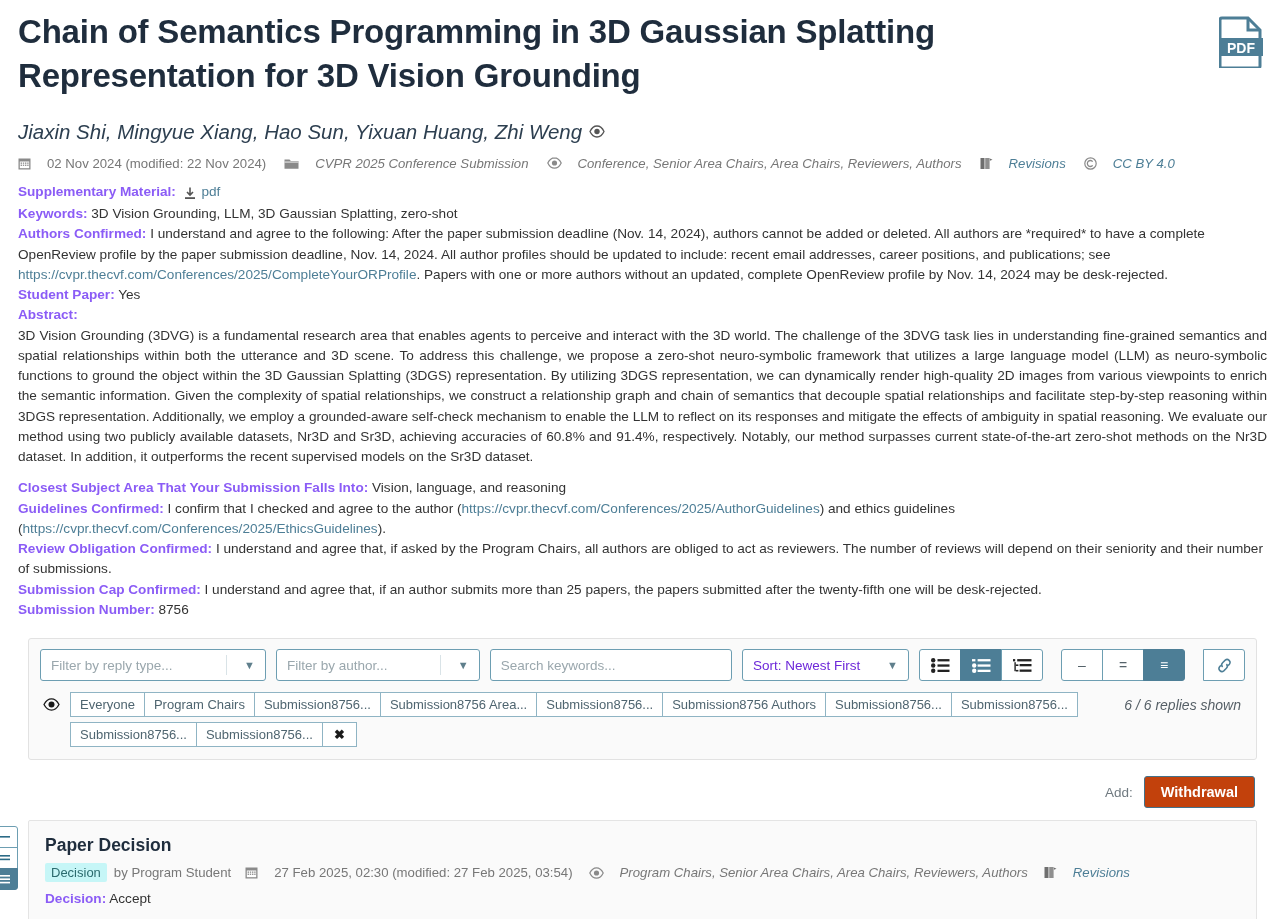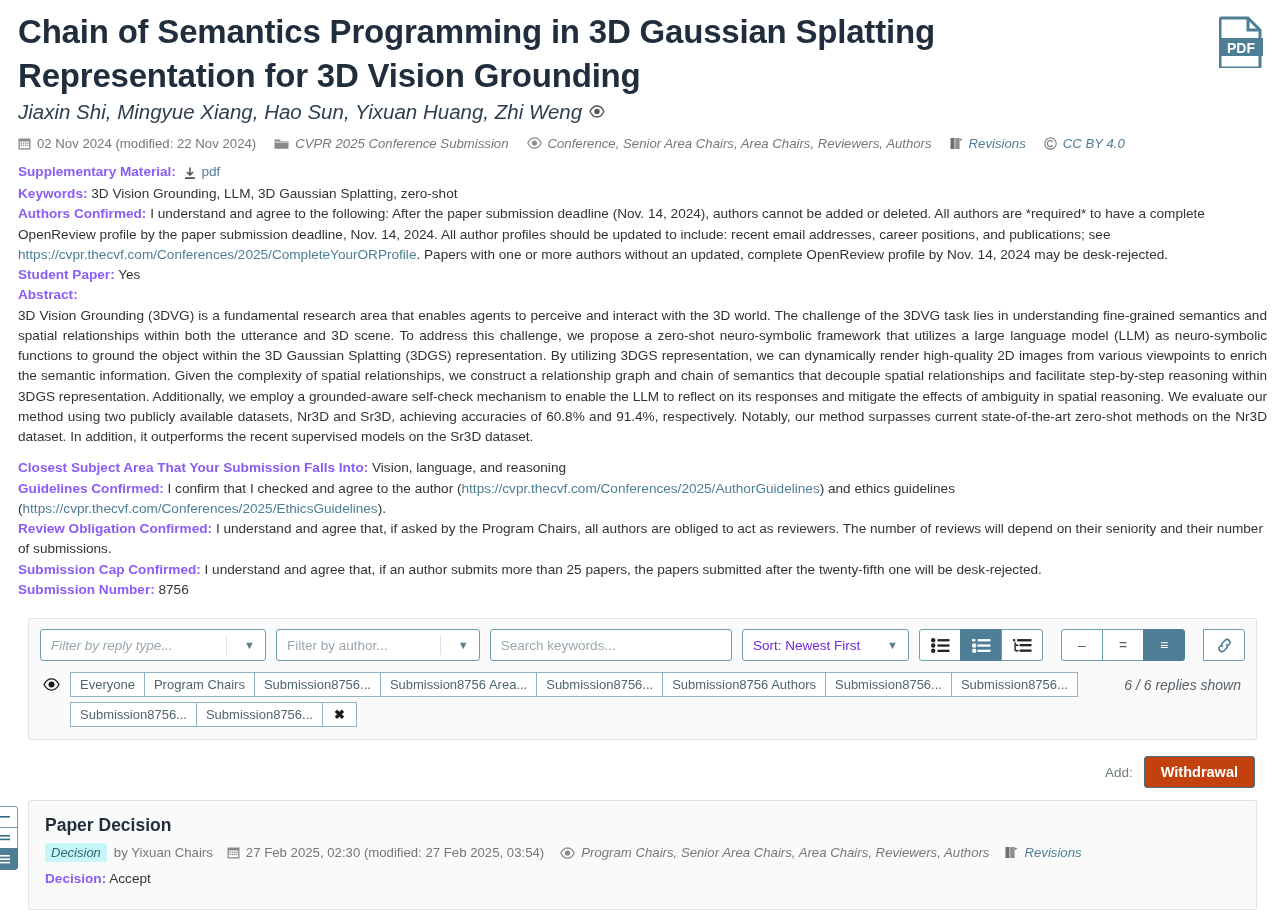--- a/index.html
+++ b/index.html
@@ -14,25 +14,25 @@
   .page { position: relative; width: 1285px; height: 919px; padding: 0 18px; }
 
   
   .title-row { display: flex; align-items: flex-start; justify-content: space-between; padding-top: 10px; }
   .paper-title {
     font-size: 33px; font-weight: bold; line-height: 1.33;
     color: #1f2d3d; margin: 0; max-width: 1120px; letter-spacing: -0.2px;
   }
   .pdf-icon { flex: 0 0 auto; margin-top: 6px; margin-right: 4px; cursor: pointer; }
 
-  .authors { font-style: italic; font-size: 20.5px; color: #2d3f50; margin-top: 2px; display: flex; align-items: center; gap: 7px; }
+  .authors { font-style: italic; font-size: 20.5px; color: #2d3f50; margin-top: 22px; display: flex; align-items: center; gap: 7px; }
   .eye { display: inline-block; }
 
   .meta-row { display: flex; align-items: center; gap: 9px; margin-top: 12px; font-size: 13.2px; color: #777777; flex-wrap: nowrap; }
-  .meta-item { display: flex; align-items: center; gap: 6px; white-space: nowrap; }
+  .meta-item { display: flex; align-items: center; gap: 16px; white-space: nowrap; }
   .meta-item + .meta-item { margin-left: 9px; font-style: italic; }
   .meta-link { color: #4d7e96; cursor: pointer; }
 
   
   .fields { margin-top: 11px; font-size: 13.6px; line-height: 1.49; color: #333; }
   .field { margin-bottom: 0px; }
   .fkey { color: #8b5cf6; font-weight: bold; }
   .fval { color: #333333; }
   .link { color: #4d7e96; text-decoration: none; cursor: pointer; }
   .abstract-body { text-align: justify; margin-top: 0px; }
@@ -47,21 +47,21 @@
   }
   .filter-row { display: flex; align-items: center; gap: 10px; }
   .ctrl {
     height: 32px; border: 1px solid #6d9eb2; border-radius: 3px; background: #ffffff;
     display: flex; align-items: center; font-size: 13.5px; color: #6d7b82;
     padding: 0 10px; cursor: pointer;
   }
   .ctrl.select { justify-content: space-between; }
   .sel-caret { color: #5f7f8c; font-size: 11px; margin-left: 8px; }
   .divider-v { width: 1px; height: 20px; background: #d9e3e7; margin-right: 9px; }
-  .c-reply { width: 233px; font-style: italic; }
+  .c-reply { width: 233px; }
   .c-author { width: 210px; }
   .c-search { width: 250px; }
   .c-sort { width: 172px; }
   .ctrl .ph { color: #9aa7ad; }
 
   .btn-group { display: flex; }
   .btn-group .gbtn {
     height: 32px; min-width: 42px; border: 1px solid #6d9eb2; background: #ffffff;
     display: flex; align-items: center; justify-content: center; cursor: pointer;
     margin-left: -1px; color: #222;
@@ -109,21 +109,21 @@
   .side-group .sbtn:first-child { margin-top: 0; border-radius: 3px 3px 0 0; }
   .side-group .sbtn:last-child { border-radius: 0 0 3px 3px; }
   .side-group .sbtn.active { background: #4d7e96; border-color: #4d7e96; }
 
   .decision-card {
     border: 1px solid #e4e4e4; background: #fafafa; border-radius: 2px;
     padding: 14px 16px 23px 16px;
   }
   .dc-title { font-size: 17.5px; font-weight: bold; color: #1f2d3d; margin: 0 0 7px 0; }
   .dc-meta { display: flex; align-items: center; gap: 7px; font-size: 13.2px; color: #777777; flex-wrap: nowrap; }
-  .badge-decision { background: #c6f6f7; color: #2b6b6e; font-size: 13px; padding: 2px 6px; border-radius: 2px; font-style: italic; }
+  .badge-decision { background: #c6f6f7; color: #2b6b6e; font-size: 13px; padding: 2px 6px; border-radius: 2px; }
   .dc-field { margin-top: 9px; font-size: 13.6px; }
 
   svg { display: block; }
 </style>
 </head>
 <body>
 
 <div class="page">
 
   <div class="title-row">
@@ -415,21 +415,21 @@
             <rect y="3.4" width="10" height="1.6" fill="#ffffff"></rect>
             <rect y="6.8" width="10" height="1.6" fill="#ffffff"></rect>
           </svg>
       </div>
     </div>
 
     <div class="decision-card">
       <h2 class="dc-title">Paper Decision</h2>
       <div class="dc-meta">
         <span class="badge-decision">Decision</span>
-        <span>by Yixuan Chairs</span>
+        <span>by Program Student</span>
         <span class="meta-item" style="margin-left:7px">
           <span>
             <svg width="13" height="13" viewBox="0 0 13 13">
               <rect x="0.5" y="1.5" width="12" height="11" fill="#8a8a8a"></rect>
               <rect x="1.8" y="4.5" width="9.4" height="6.7" fill="#ffffff"></rect>
               <g fill="#8a8a8a">
                 <rect x="2.6" y="5.5" width="1.4" height="1.3"></rect>
                   <rect x="4.8" y="5.5" width="1.4" height="1.3"></rect>
                 <rect x="7" y="5.5" width="1.4" height="1.3"></rect>
                   <rect x="9.2" y="5.5" width="1.4" height="1.3"></rect>

